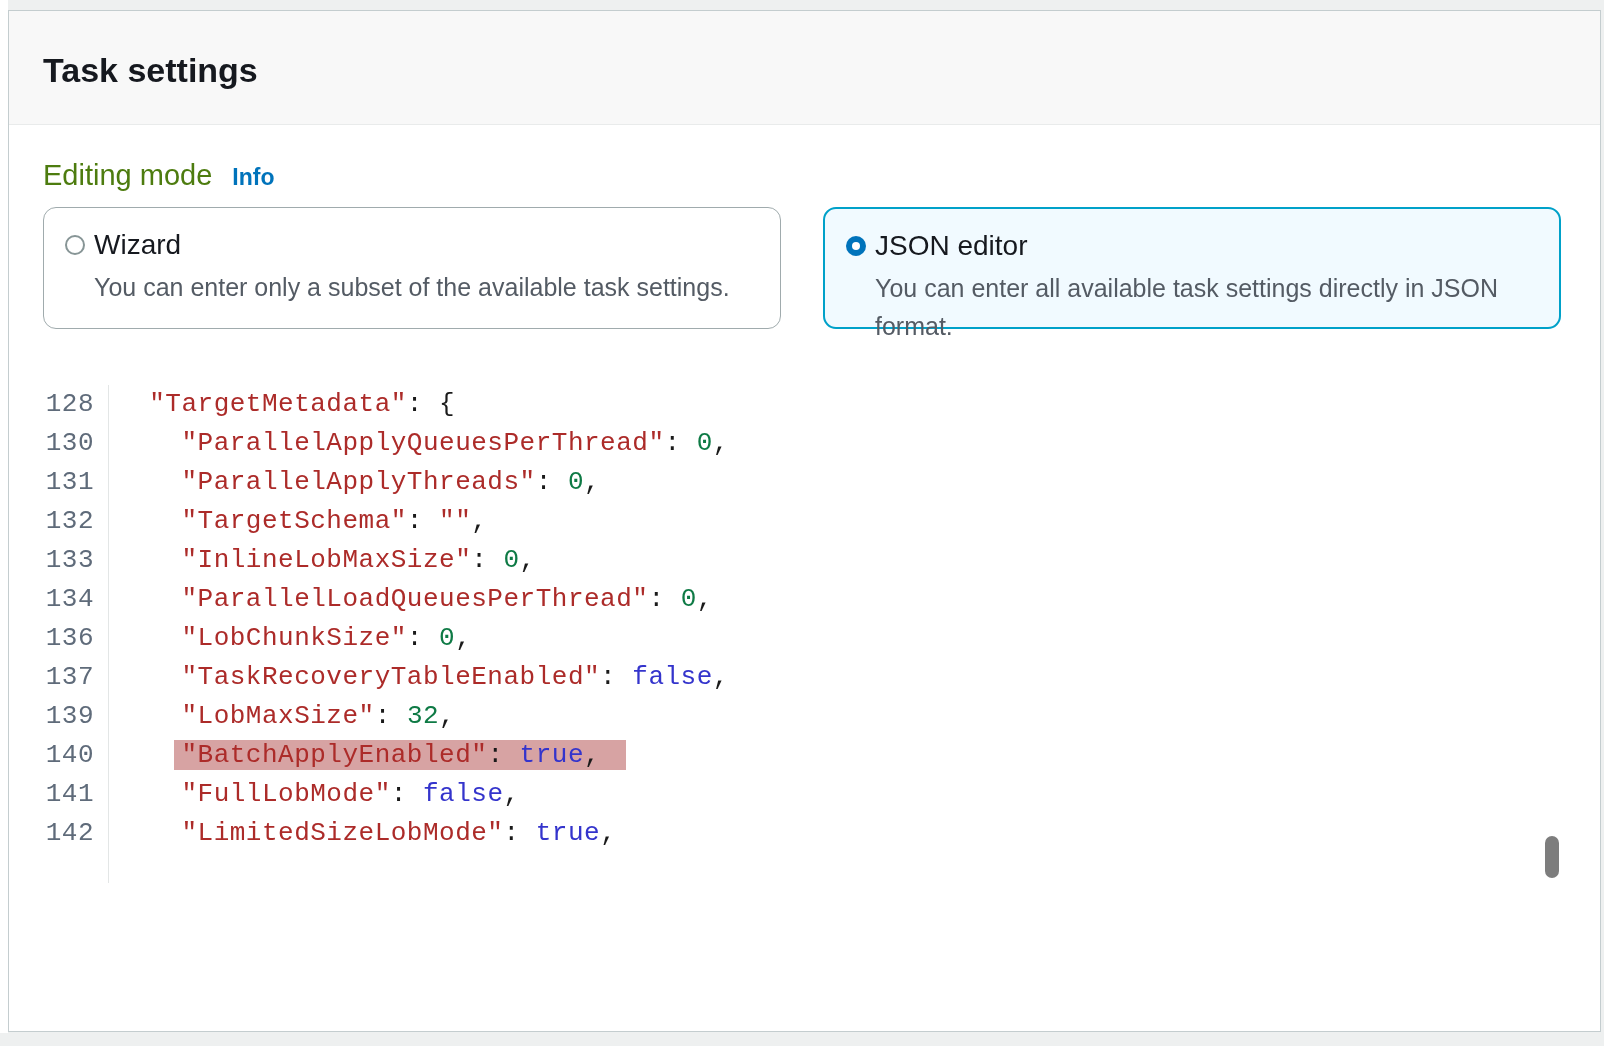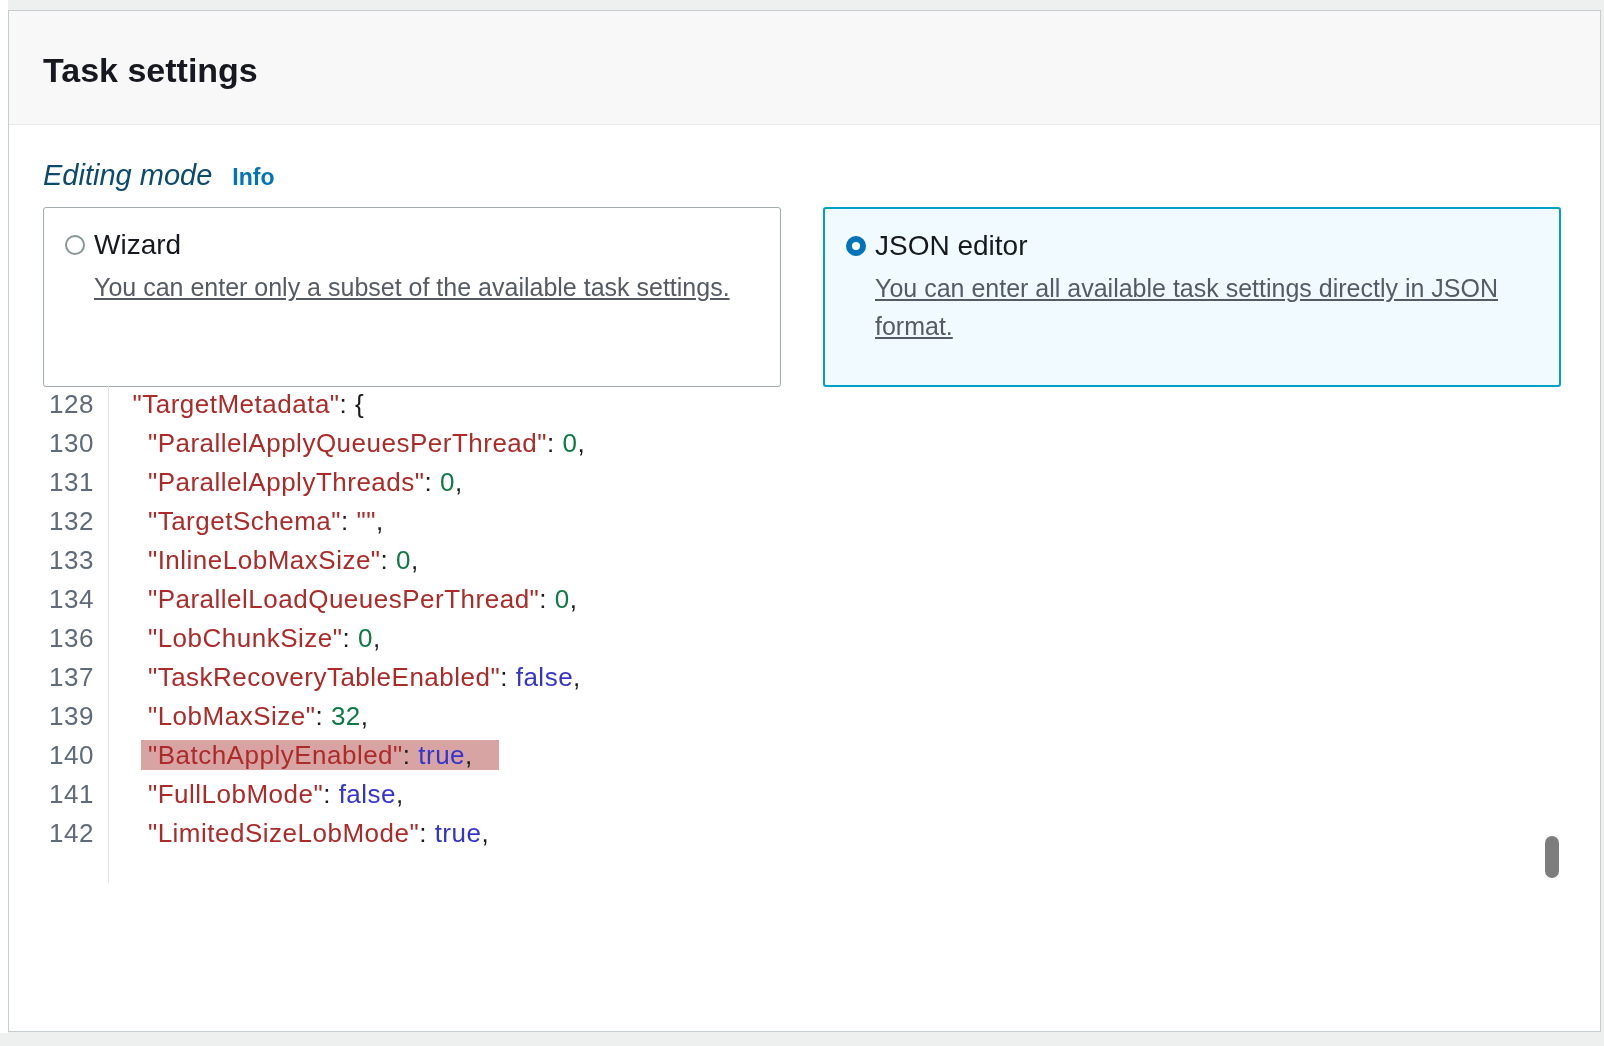--- a/index.html
+++ b/index.html
@@ -10,41 +10,41 @@
 
   .panel { position:absolute; left:8px; top:10px; width:1593px; height:1022px;
            background:#ffffff; border:1px solid #c4cdcf; }
 
   .panel-header { position:absolute; left:0; top:0; right:0; height:114px;
                   background:#f8f8f8; border-bottom:1px solid #e9ebeb; }
   .panel-title { position:absolute; left:34px; top:0; height:114px; line-height:118px;
                  font-size:34px; font-weight:700; color:#16191f; }
 
   .editing-row { position:absolute; left:34px; top:146px; height:36px; line-height:36px; }
-  .editing-label { font-size:29px; color:#0c4a6e;font-style:italic; }
+  .editing-label { font-size:29px; color:#4d7c0f; }
   .info-link { font-size:23px; font-weight:700; color:var(--accent); margin-left:20px;
                text-decoration:none; cursor:pointer; }
 
   .cards { position:absolute; left:34px; top:196px; display:flex; gap:42px; }
-  .card { position:relative; width:738px; height:180px; background:#ffffff;
-          border:1px solid #a0abad; border-radius:3px; padding:22px 20px 0 50px; cursor:pointer; }
+  .card { position:relative; width:738px; height:122px; background:#ffffff;
+          border:1px solid #a0abad; border-radius:13px; padding:22px 20px 0 50px; cursor:pointer; }
   .card.selected { background:var(--sel-bg); border:2px solid var(--sel-border); }
   .card-label { font-size:28px; color:#16191f; font-weight:500; line-height:30px; }
-  .card-desc { font-size:25px; color:#545b64; line-height:38px; margin-top:8px;text-decoration:underline; }
+  .card-desc { font-size:25px; color:#545b64; line-height:38px; margin-top:8px; }
   .card-desc.nowrap { white-space:nowrap; }
 
   .radio { position:absolute; left:21px; top:27px; width:20px; height:20px;
            border-radius:50%; background:#ffffff; border:2px solid #879596; }
   .radio.on { border:none; background:var(--accent); }
   .radio.on::after { content:""; position:absolute; left:6px; top:6px; width:8px; height:8px;
                      border-radius:50%; background:#ffffff; }
 
   .code-area { position:absolute; left:0; top:374px; right:2px; }
   .codeline { display:flex; height:39px; line-height:39px;
-              font-family:Liberation Sans, sans-serif;
+              font-family:Liberation Mono, monospace;
               font-size:26px; letter-spacing:0.5px; }
   .gutter { flex:none; width:100px; padding-right:14px; text-align:right; color:#5f6b7a;
             border-right:1px solid #e3e6e6; }
   .codetext { white-space:pre; padding-left:8px; color:#1a1a1a; }
   .codeline.tail { height:30px; }
   .tok-str  { color:var(--tok-str); }
   .tok-num  { color:var(--tok-num); }
   .tok-bool { color:var(--tok-bool); }
   .tok-pun  { color:#1a1a1a; }
   .hl { background:var(--hl); padding:0 26px 0 7px; margin-left:-7px; }

